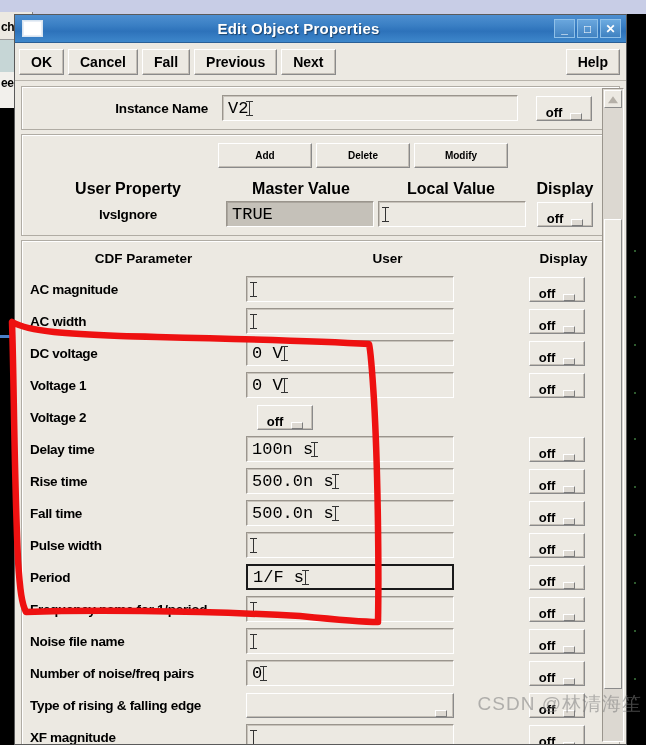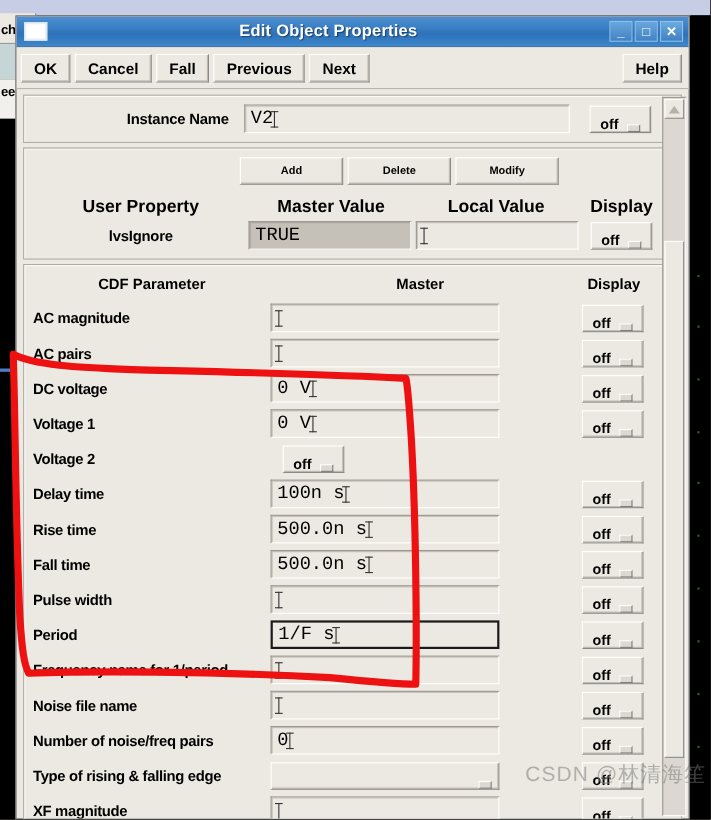--- a/index.html
+++ b/index.html
@@ -302,20 +302,21 @@
   
   .cdf-hdr {
     display: flex;
     align-items: center;
     height: 30px;
     padding: 0 10px 0 8px;
     font-family: "Liberation Sans", sans-serif;
     font-weight: bold;
     font-size: 13.5px;
     box-sizing: border-box;
+    justify-content: center;
   }
   .cdf-c1 { width: 216px; text-align: center; }
   .cdf-c2 { width: 272px; text-align: center; }
   .cdf-c3 { width: 80px;  text-align: center; }
 
   .cdf-row {
     display: flex;
     align-items: center;
     height: 32px;
     padding: 0 10px 0 8px;
@@ -488,41 +489,41 @@
             <span class="om-text">off</span>
             <span class="om-grip"></span>
           </div>
         </div>
       </div>
     </div>
 
     <div class="group" style="padding-top:2px;">
       <div class="cdf-hdr">
         <div class="cdf-c1">CDF Parameter</div>
-        <div class="cdf-c2">Master</div>
+        <div class="cdf-c2">User</div>
         <div class="cdf-c3">Display</div>
       </div>
       <div id="cdf-rows">
           <div class="cdf-row">
             <div class="cdf-name">AC magnitude</div>
             <div class="cdf-val">
               <div class="field">
                 <span class="caret"></span>
                 <span class="val"></span>
               </div>
             </div>
             <div class="cdf-disp">
               <div class="optmenu">
                 <span class="om-text">off</span>
                 <span class="om-grip"></span>
               </div>
             </div>
           </div>
           <div class="cdf-row">
-            <div class="cdf-name">AC pairs</div>
+            <div class="cdf-name">AC width</div>
             <div class="cdf-val">
               <div class="field">
                 <span class="caret"></span>
                 <span class="val"></span>
               </div>
             </div>
             <div class="cdf-disp">
               <div class="optmenu">
                 <span class="om-text">off</span>
                 <span class="om-grip"></span>

